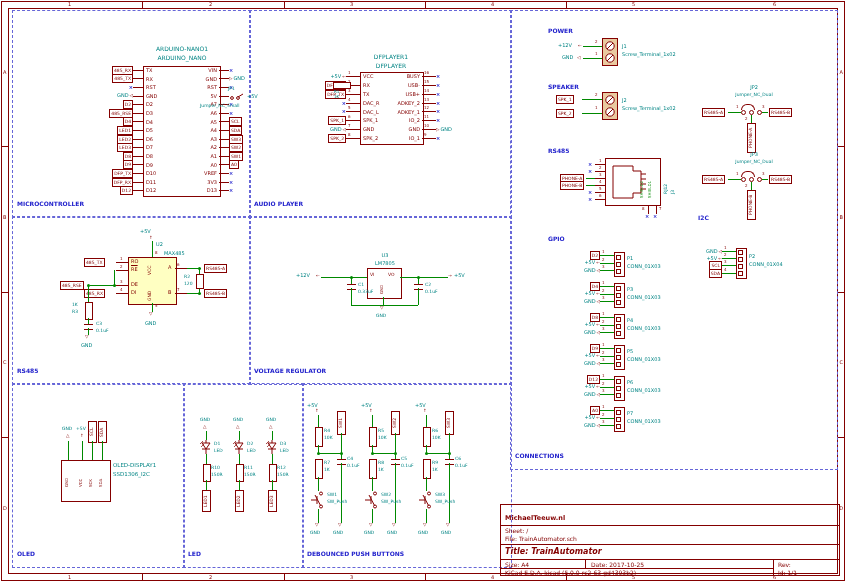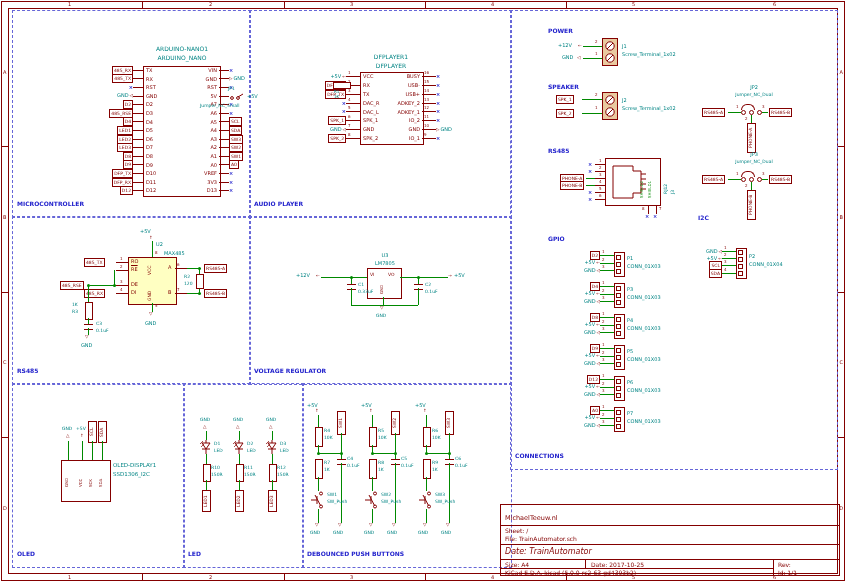--- a/index.html
+++ b/index.html
@@ -1,20 +1,20 @@
 <!DOCTYPE html>
 <html><head>
 <meta charset="utf-8">
 <style>
 html,body{margin:0;padding:0;background:#ddd;font-family:"DejaVu Sans",sans-serif}
 #sheet{position:relative;width:846px;height:582px;background:#fff;overflow:hidden;color:#840000;margin:0 auto}
 .a{position:absolute}
 .t{position:absolute;white-space:nowrap;line-height:1}
 .teal{color:#008484}.blue{color:#2222cc;font-weight:bold}.red{color:#840000}
-.b{font-weight:normal}.i{font-style:italic}
+.b{font-weight:bold}.i{font-style:italic}
 .f4{font-size:4px}.f45{font-size:4.5px}.f5{font-size:5px}.f55{font-size:5.5px}.f6{font-size:6px}.f65{font-size:6.5px}.f8{font-size:8px}
 .ctr{text-align:center}
 .wh{position:absolute;height:1px;background:#008900}
 .wv{position:absolute;width:1px;background:#008900}
 .ph{position:absolute;height:1px;background:#840000}
 .pv{position:absolute;width:1px;background:#840000}
 .body{position:absolute;border:1px solid #840000;background:#fff}
 .dot{position:absolute;width:3px;height:3px;border-radius:50%;background:#008900}
 .res{position:absolute;border:1px solid #840000;background:#fff}
 .cap{position:absolute;height:4px;width:9px;border-top:1.5px solid #840000;border-bottom:1.5px solid #840000}
@@ -1122,21 +1122,21 @@
     <div class="wv" style="left:49px;top:30px;height:8px"></div>
     <span class="vlabel" style="left:45px;top:38px;height:26px">PHONE-B</span>
   </div>
 
   <div class="a" style="left:500px;top:504px;width:338px;height:70px;border:1px solid #840000">
     <span class="t f65 red b" style="left:4px;top:10px">MichaelTeeuw.nl</span>
     <div class="tbh" style="top:20px"></div>
     <span class="t f6 red" style="left:4px;top:23px">Sheet: /</span>
     <span class="t f6 red" style="left:4px;top:31px">File: TrainAutomator.sch</span>
     <div class="tbh" style="top:39px"></div>
-    <span class="t f8 red b i" style="left:4px;top:43px">Date: TrainAutomator</span>
+    <span class="t f8 red b i" style="left:4px;top:43px">Title: TrainAutomator</span>
     <div class="tbh" style="top:54px"></div>
     <span class="t f6 red" style="left:4px;top:57px">Size: A4</span>
     <div class="tbv" style="left:84px;top:54px;height:9px"></div>
     <span class="t f6 red" style="left:90px;top:57px">Date: 2017-10-25</span>
     <div class="tbv" style="left:272px;top:54px;height:16px"></div>
     <span class="t f6 red" style="left:277px;top:57px">Rev:</span>
     <div class="tbh" style="top:63px;right:66px"></div>
     <span class="t f6 red" style="left:4px;top:65px">KiCad E.D.A.  kicad (5.0.0-rc2-63-gd4393b2)</span>
     <span class="t f6 red" style="left:277px;top:65px">Id: 1/1</span>
   </div>

